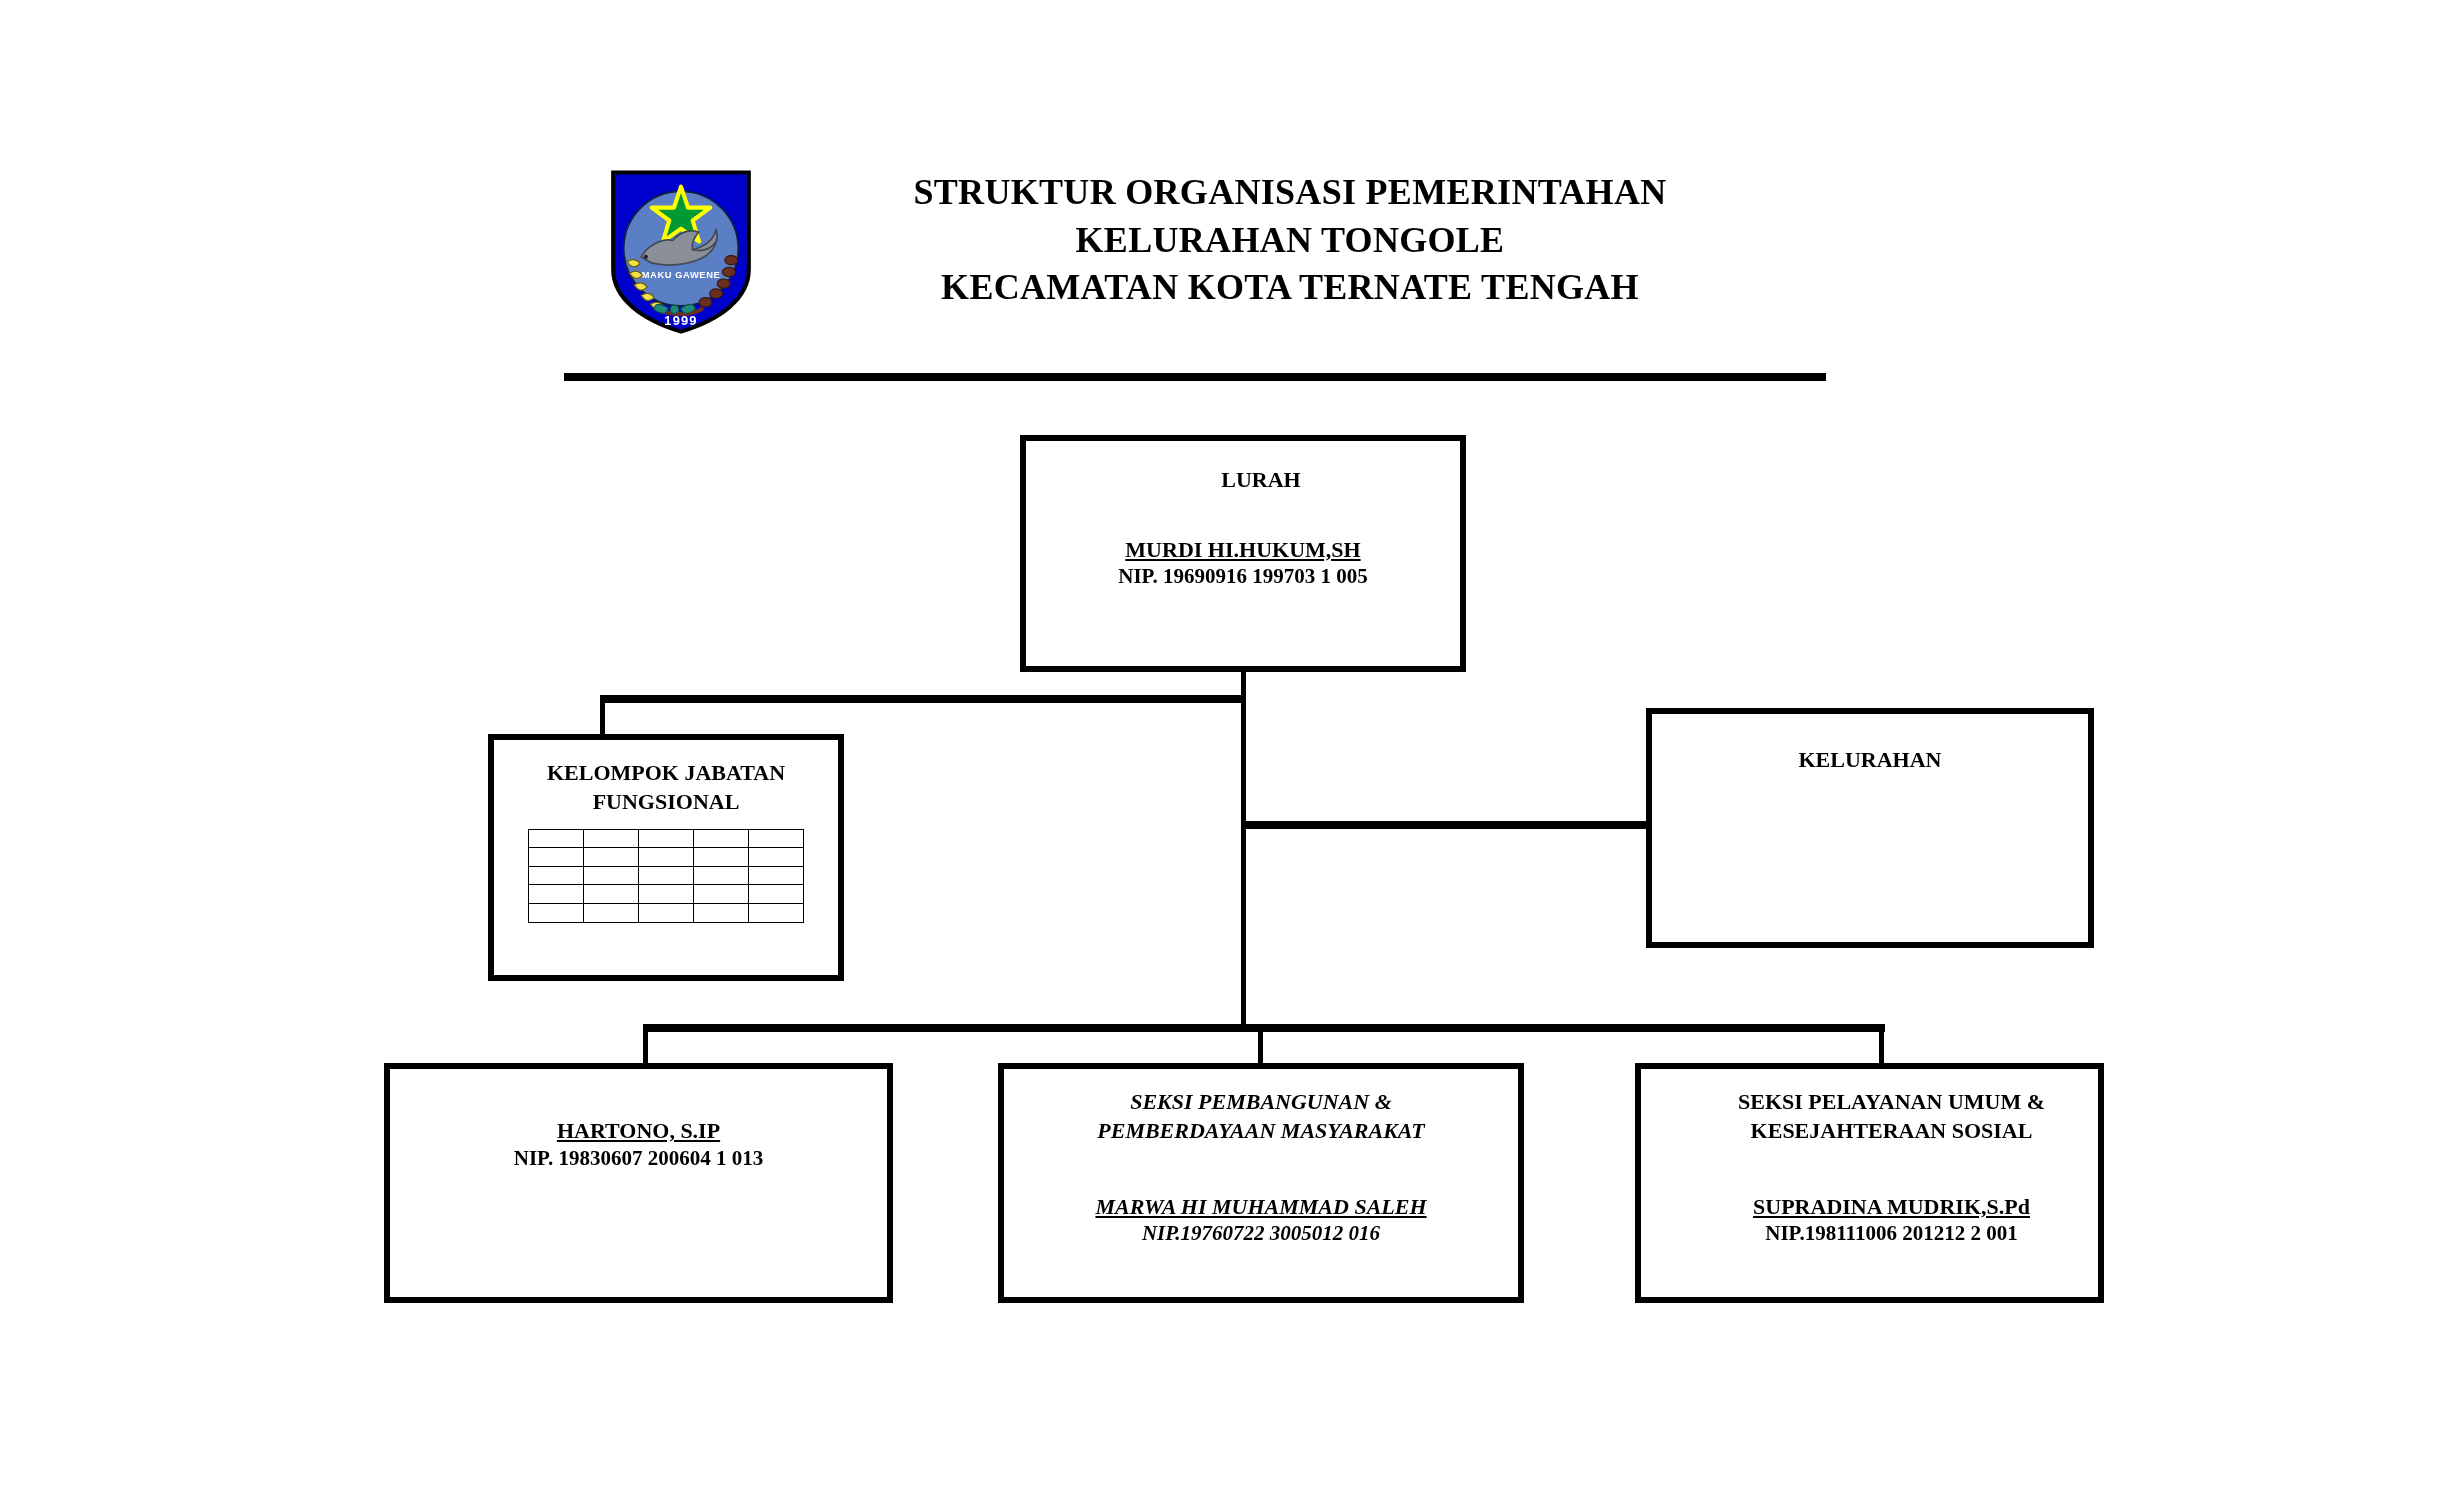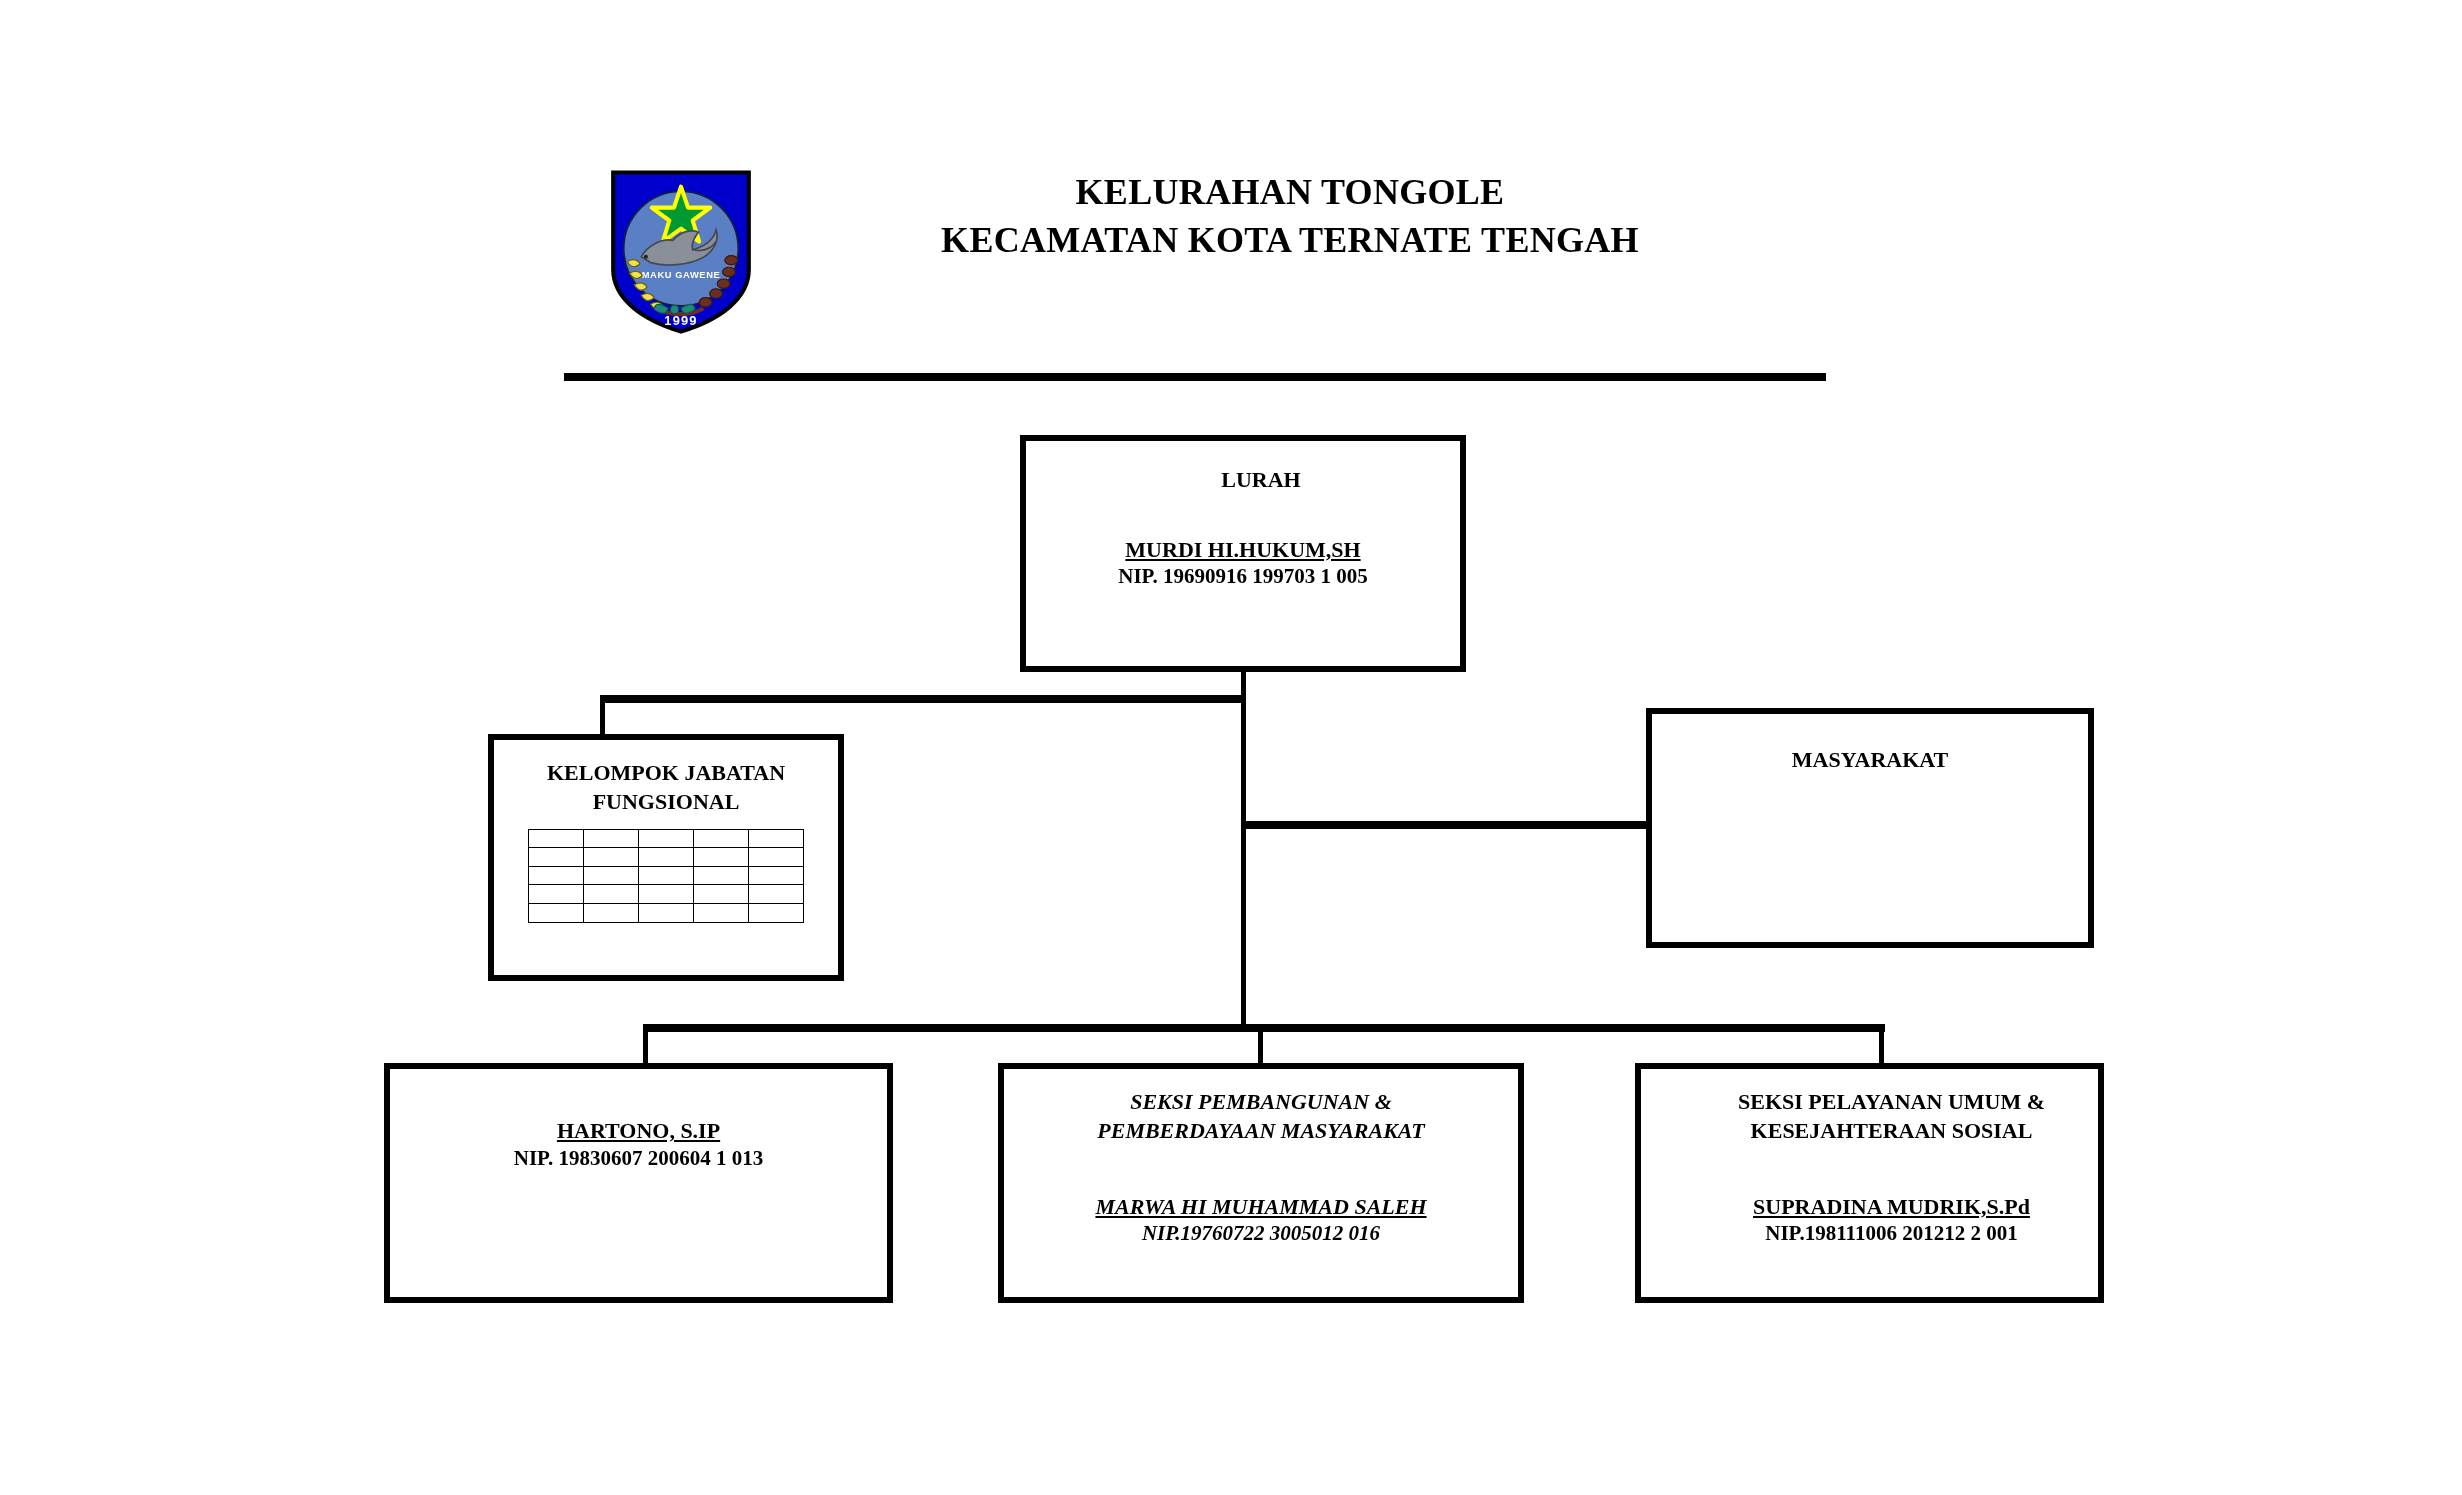--- a/index.html
+++ b/index.html
@@ -178,20 +178,21 @@
           <path d="M108 238 q-22 -14 -24 2 q20 14 24 -2 Z" fill="#1f8a7a" stroke="#0d5a4e" stroke-width="2"></path>
           <path d="M130 238 q22 -14 24 2 q-20 14 -24 -2 Z" fill="#1f8a7a" stroke="#0d5a4e" stroke-width="2"></path>
           <circle cx="119" cy="240" r="7" fill="#1f8a7a" stroke="#0d5a4e" stroke-width="2"></circle>
 
           <text x="130" y="266" text-anchor="middle" fill="#ffffff" font-family="Liberation Sans, sans-serif" font-size="22" font-weight="bold" letter-spacing="2">1999</text>
         </g>
       </svg>
     </div>
 
     <div id="title-lines">
+      <div class="title-line">STRUKTUR ORGANISASI PEMERINTAHAN</div>
       <div class="title-line">KELURAHAN TONGOLE</div>
       <div class="title-line">KECAMATAN KOTA TERNATE TENGAH</div>
     </div>
   </div>
 
   <div id="title-rule"></div>
 
   <div class="conn conn-v" style="left:1241px; top:671px; height:361px;"></div>
 
   <div class="conn conn-h" style="left:600px; top:695px; width:642px;"></div>
@@ -248,21 +249,21 @@
           <td></td>
           <td></td>
           <td></td>
           <td></td>
         </tr>
       </tbody>
     </table>
   </div>
 
   <div class="box" id="box-sekretaris">
-    <div class="box-title">MASYARAKAT</div>
+    <div class="box-title">KELURAHAN</div>
     <div class="box-person"></div>
     <div class="box-nip"></div>
   </div>
 
   <div class="box seksi" id="box-seksi-1">
     <div class="box-person">HARTONO, S.IP</div>
     <div class="box-nip">NIP. 19830607 200604 1 013</div>
   </div>
 
   <div class="box seksi" id="box-seksi-2">

